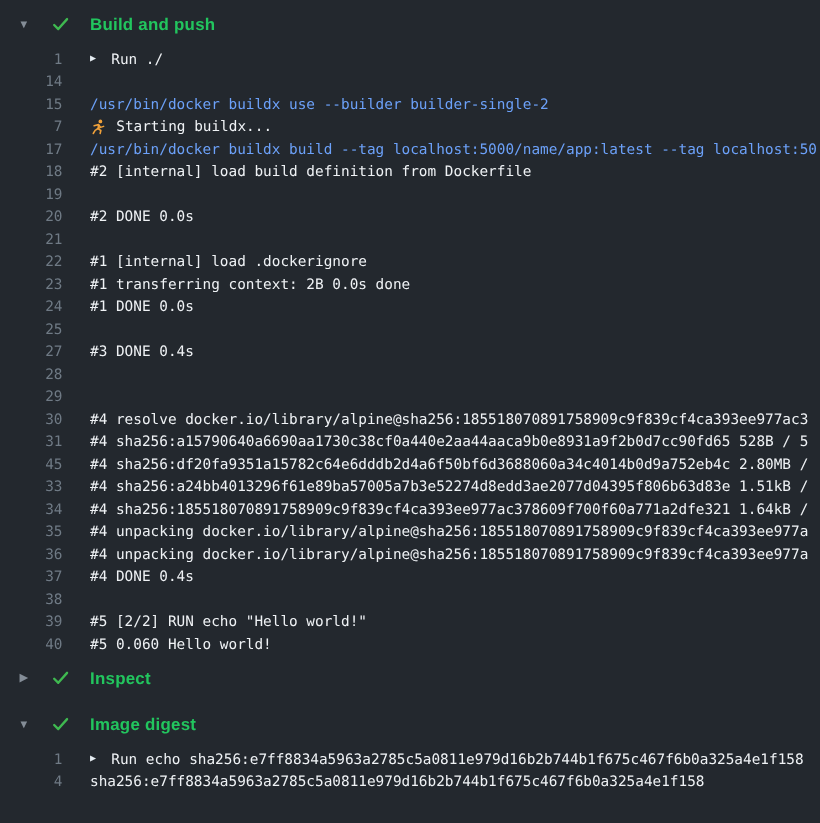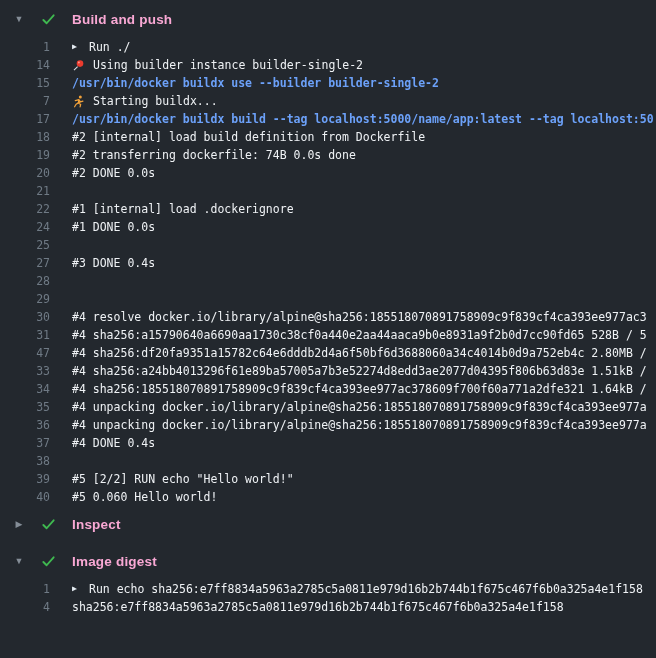--- a/index.html
+++ b/index.html
@@ -16,34 +16,34 @@
   .sec-header{
     height:38px;display:flex;align-items:center;padding-left:12px;
     font-family:"Liberation Sans",sans-serif;cursor:pointer;
   }
   .section.collapsed .sec-header{height:36px;}
   .toggle{
     width:14px;flex:none;text-align:center;color:#848d97;font-size:9px;line-height:1;
   }
   .check{width:15px;height:15px;flex:none;margin-left:15px;display:flex;align-items:center;justify-content:center;}
   .sec-title{
-    margin-left:16px;font-size:13.5px;font-weight:600;color:#f9a8d4;letter-spacing:.2px;white-space:nowrap;
+    margin-left:16px;font-size:13.5px;font-weight:600;color:#22c55e;letter-spacing:.2px;white-space:nowrap;
   }
   .lines{display:block;}
   .row{
     height:18px;display:flex;align-items:center;white-space:pre;
     font-size:11.5px;line-height:18px;
   }
   .ln{
     width:50px;flex:none;text-align:right;color:#6f7a85;cursor:pointer;
   }
   .txt{
     margin-left:22px;flex:none;display:flex;align-items:center;white-space:pre;
   }
-  .row.cmd .txt{color:#6ca1f9;font-weight:bold;}
+  .row.cmd .txt{color:#6ca1f9;font-weight:normal;}
   .play{
     flex:none;width:10px;margin-right:7px;color:#e6edf3;font-size:8px;line-height:1;
   }
   .emoji{flex:none;width:14px;height:13px;margin-right:7px;display:inline-flex;align-items:center;}
   svg{display:block;}
 </style>
 </head>
 <body>
 
 <div class="app" id="app">
@@ -52,44 +52,41 @@
         <span class="toggle">▼</span>
         <span class="check">
           <svg width="15" height="15" viewBox="0 0 16 16">
             <path d="M2.5 8.5 L6 12 L13.5 3.5" stroke="#3fb950" stroke-width="2" fill="none" stroke-linecap="round" stroke-linejoin="round"></path>
           </svg>
         </span>
         <span class="sec-title">Build and push</span>
       </div>
       <div class="lines">
         <div class="row group"><span class="ln">1</span><span class="txt"><span class="play">▶</span><span>Run ./</span></span></div>
-        <div class="row note"><span class="ln">14</span><span class="txt"><span class="emoji"><svg width="13" height="13" viewBox="0 0 13 13">
-                <line x1="2" y1="11.2" x2="5.6" y2="7.6" stroke="#d8dee4" stroke-width="1.1"></line>
-                <circle cx="8" cy="4.6" r="3.3" fill="#eb3b2e"></circle>
-                <circle cx="6.9" cy="3.5" r="0.9" fill="#ff9b8e"></circle>
-              </svg></span><span>Using builder instance builder-single-2</span></span></div>
+        <div class="row note"><span class="ln">14</span></div>
         <div class="row cmd"><span class="ln">15</span><span class="txt"><span>/usr/bin/docker buildx use --builder builder-single-2</span></span></div>
         <div class="row note"><span class="ln">7</span><span class="txt"><span class="emoji"><svg width="13" height="13" viewBox="0 0 13 13">
                 <circle cx="8.3" cy="2.1" r="1.5" fill="#f0a13a"></circle>
                 <path d="M3.3 5.6 L6.9 4.6 L8.4 6.9 L5.6 8.1 M6.9 4.6 L6.4 7.9 L8.7 9.4 L8.1 11.8 M6.4 7.9 L4.1 9.3 L2.6 11.8 M8.4 6.9 L10.9 6.1" stroke="#f0a13a" stroke-width="1.25" fill="none" stroke-linecap="round" stroke-linejoin="round"></path>
               </svg></span><span>Starting buildx...</span></span></div>
         <div class="row cmd"><span class="ln">17</span><span class="txt"><span>/usr/bin/docker buildx build --tag localhost:5000/name/app:latest --tag localhost:50</span></span></div>
         <div class="row text"><span class="ln">18</span><span class="txt"><span>#2 [internal] load build definition from Dockerfile</span></span></div>
-        <div class="row text"><span class="ln">19</span><span class="txt"><span>#2 transferring dockerfile: 74B 0.0s done</span></span></div>
+        <div class="row text"><span class="ln">19</span></div>
         <div class="row text"><span class="ln">20</span><span class="txt"><span>#2 DONE 0.0s</span></span></div>
         <div class="row empty"><span class="ln">21</span><span class="txt"><span></span></span></div>
         <div class="row text"><span class="ln">22</span><span class="txt"><span>#1 [internal] load .dockerignore</span></span></div>
+        <div class="row text"><span class="ln">23</span><span class="txt"><span>#1 transferring context: 2B 0.0s done</span></span></div>
         <div class="row text"><span class="ln">24</span><span class="txt"><span>#1 DONE 0.0s</span></span></div>
         <div class="row empty"><span class="ln">25</span><span class="txt"><span></span></span></div>
         <div class="row text"><span class="ln">27</span><span class="txt"><span>#3 DONE 0.4s</span></span></div>
         <div class="row empty"><span class="ln">28</span><span class="txt"><span></span></span></div>
         <div class="row text"><span class="ln">29</span></div>
         <div class="row text"><span class="ln">30</span><span class="txt"><span>#4 resolve docker.io/library/alpine@sha256:185518070891758909c9f839cf4ca393ee977ac3</span></span></div>
         <div class="row text"><span class="ln">31</span><span class="txt"><span>#4 sha256:a15790640a6690aa1730c38cf0a440e2aa44aaca9b0e8931a9f2b0d7cc90fd65 528B / 5</span></span></div>
-        <div class="row text"><span class="ln">47</span><span class="txt"><span>#4 sha256:df20fa9351a15782c64e6dddb2d4a6f50bf6d3688060a34c4014b0d9a752eb4c 2.80MB /</span></span></div>
+        <div class="row text"><span class="ln">45</span><span class="txt"><span>#4 sha256:df20fa9351a15782c64e6dddb2d4a6f50bf6d3688060a34c4014b0d9a752eb4c 2.80MB /</span></span></div>
         <div class="row text"><span class="ln">33</span><span class="txt"><span>#4 sha256:a24bb4013296f61e89ba57005a7b3e52274d8edd3ae2077d04395f806b63d83e 1.51kB /</span></span></div>
         <div class="row text"><span class="ln">34</span><span class="txt"><span>#4 sha256:185518070891758909c9f839cf4ca393ee977ac378609f700f60a771a2dfe321 1.64kB /</span></span></div>
         <div class="row text"><span class="ln">35</span><span class="txt"><span>#4 unpacking docker.io/library/alpine@sha256:185518070891758909c9f839cf4ca393ee977a</span></span></div>
         <div class="row text"><span class="ln">36</span><span class="txt"><span>#4 unpacking docker.io/library/alpine@sha256:185518070891758909c9f839cf4ca393ee977a</span></span></div>
         <div class="row text"><span class="ln">37</span><span class="txt"><span>#4 DONE 0.4s</span></span></div>
         <div class="row empty"><span class="ln">38</span><span class="txt"><span></span></span></div>
         <div class="row text"><span class="ln">39</span><span class="txt"><span>#5 [2/2] RUN echo "Hello world!"</span></span></div>
         <div class="row text"><span class="ln">40</span><span class="txt"><span>#5 0.060 Hello world!</span></span></div>
       </div>
     </div>

